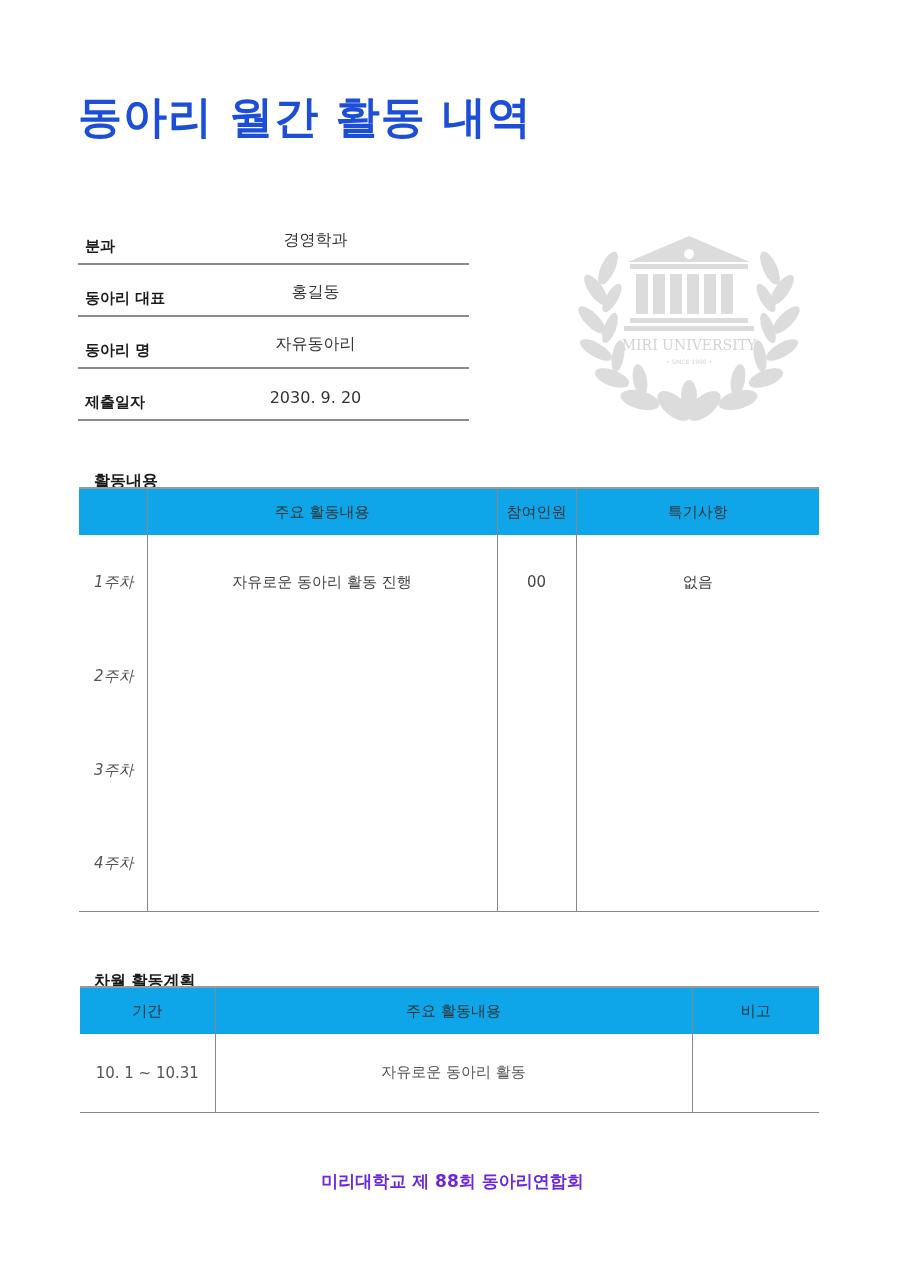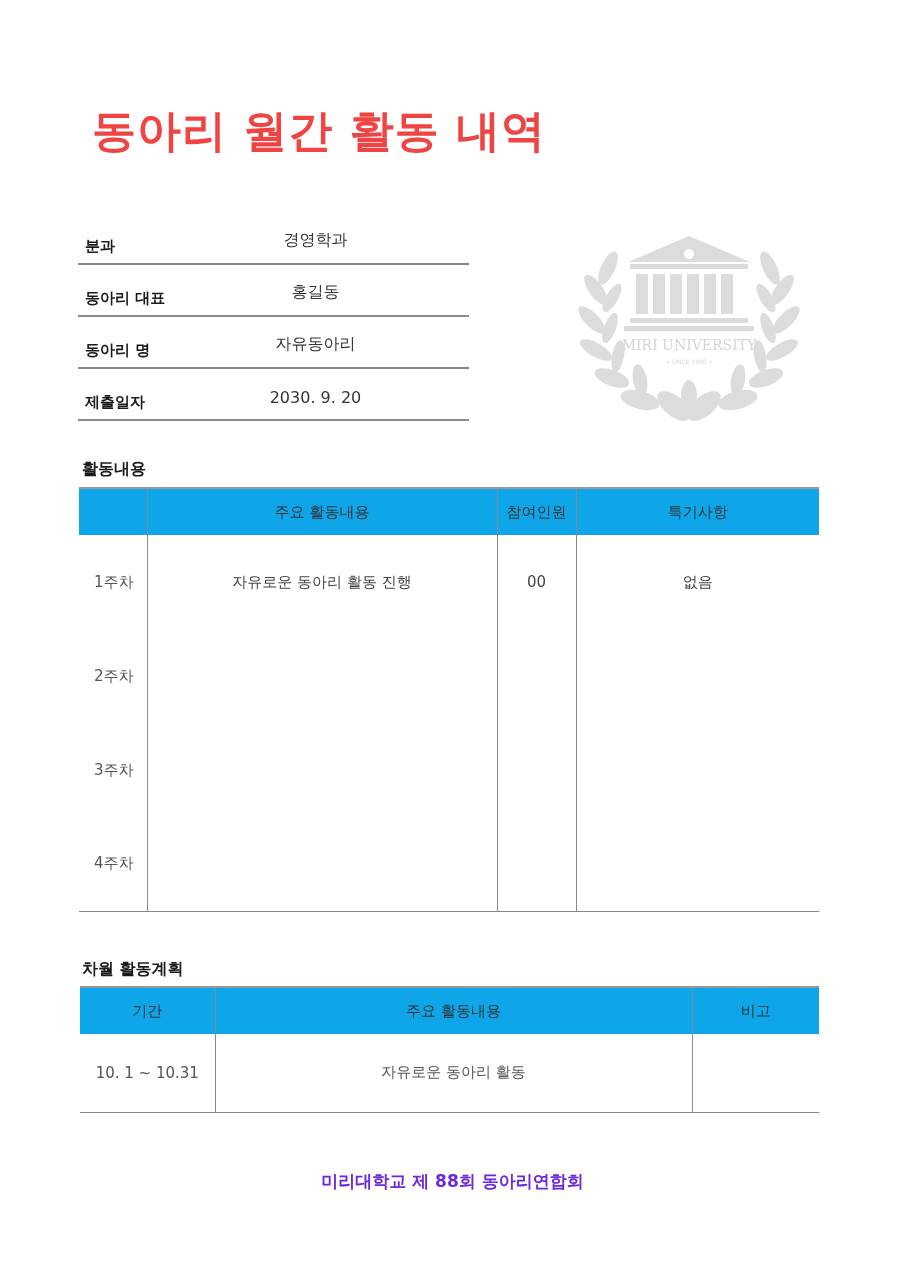--- a/index.html
+++ b/index.html
@@ -1,51 +1,51 @@
 <!DOCTYPE html>
 <html><head>
 <meta charset="utf-8">
 <style>
   html, body { margin: 0; padding: 0; background: #ffffff; }
   body {
     width: 905px; height: 1280px; position: relative; overflow: hidden;
     font-family: "DejaVu Sans", "Liberation Sans", sans-serif; color: #222;
   }
   .title {
-    position: absolute; left: 78px; top: 88px; margin: 14px;
-    font-size: 44px; font-weight: bold; color: #ef4444; letter-spacing: 1px;
+    position: absolute; left: 78px; top: 88px; margin: 0;
+    font-size: 44px; font-weight: bold; color: #1d4ed8; letter-spacing: 1px;
   }
   .info { position: absolute; left: 78px; top: 215px; width: 391px; }
   .info-row {
     position: relative; height: 48px; border-bottom: 2px solid #8a8a8a;
     margin-bottom: 2px;
   }
   .info-row .lbl {
     position: absolute; left: 7px; bottom: 7px;
     font-size: 15px; font-weight: bold; color: #1a1a1a;
   }
   .info-row .val {
     position: absolute; left: 140px; width: 195px; text-align: center; bottom: 12px;
     font-size: 16px; color: #333; margin-top: 9px;
   }
   .emblem { position: absolute; left: 578px; top: 228px; width: 222px; height: 196px; }
   .section-title {
-    position: absolute; left: 78px; margin: 4px; font-size: 16px; font-weight: bold; color: #1a1a1a;
+    position: absolute; left: 78px; margin: 16px; font-size: 16px; font-weight: bold; color: #1a1a1a;
   }
   table { border-collapse: collapse; position: absolute; table-layout: fixed; }
   th {
     background: #0ea5e9; font-weight: normal; font-size: 15px; color: #333;
     height: 46px; border-top: 2px solid #999; padding: 0; text-align: center; margin-top: 36px;
   }
   td { font-size: 15px; color: #444; text-align: center; padding: 0; }
   .t1 { left: 79px; top: 487px; width: 740px; }
   .t1 th + th, .t1 td + td { border-left: 1px solid #888; }
   .t1 tbody tr { height: 94px; }
   .t1 tbody tr:last-child td { border-bottom: 1.5px solid #888; }
-  .t1 td.week { text-align: right; padding-right: 13px; color: #555; }
+  .t1 td.week { text-align: right; padding-right: 13px; color: #555; font-style: italic; }
   .t2 { left: 80px; top: 986px; width: 739px; }
   .t2 th + th, .t2 td + td { border-left: 1px solid #888; }
   .t2 tbody tr { height: 78px; }
   .t2 tbody td { border-bottom: 1.5px solid #888; color: #555; }
   .footer {
     position: absolute; left: 0; width: 905px; top: 1170px; text-align: center;
     font-size: 17px; font-weight: bold; color: #6d28d9;
   }
 </style>
 </head>

